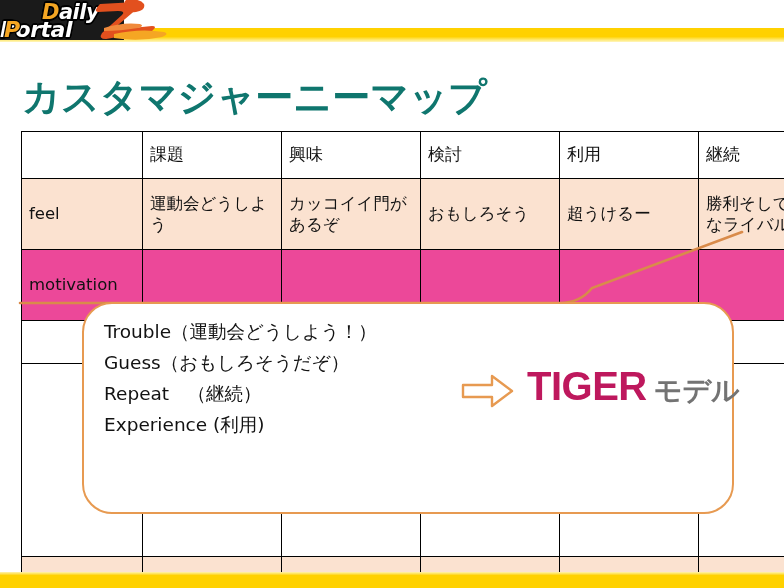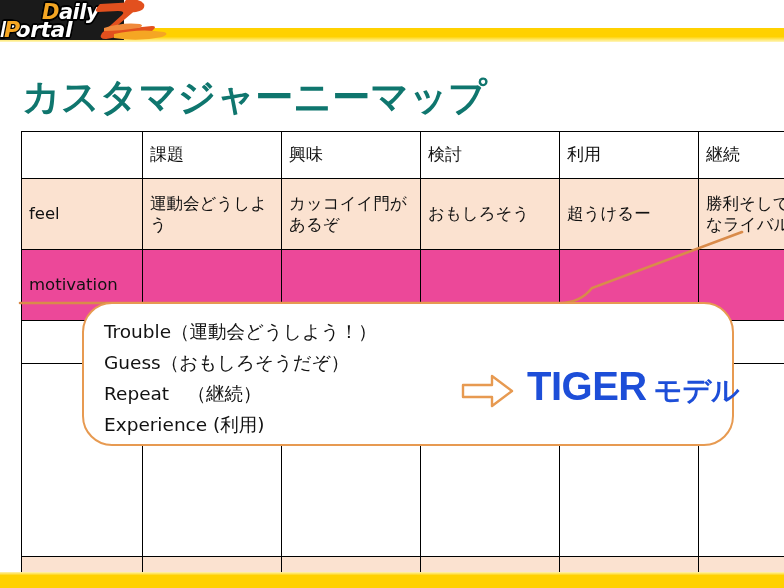--- a/index.html
+++ b/index.html
@@ -135,21 +135,21 @@
     position: absolute;
     left: 0; top: 0;
     width: 784px; height: 588px;
     pointer-events: none;
   }
 
   
   .callout {
     position: absolute;
     left: 82px; top: 302px;
-    width: 652px; height: 144px;
+    width: 652px; height: 212px;
     background: #ffffff;
     border: 2.5px solid #E79A51;
     border-radius: 30px;
     box-sizing: border-box;
   }
   .callout-list {
     position: absolute;
     left: 20px; top: 13px;
     width: 330px;
   }
@@ -166,29 +166,29 @@
     width: 56px; height: 38px;
   }
   .callout-result {
     position: absolute;
     left: 443px; top: 60px;
     white-space: nowrap;
   }
   .result-en {
     font-size: 40px;
     font-weight: bold;
-    color: #1d4ed8;
+    color: #be185d;
     letter-spacing: -0.5px;
     font-family: "Liberation Sans", "DejaVu Sans", sans-serif;
     text-align: center;
   }
   .result-jp {
     font-size: 28px;
     font-weight: bold;
-    color: #1d4ed8;
+    color: #737373;
     font-family: Liberation Sans, sans-serif;
     margin-left: 7px;
     margin-top: 13px;
   }
 </style>
 </head>
 <body>
 
 <div class="top-band">
   <div class="yellow-stripe"></div>

